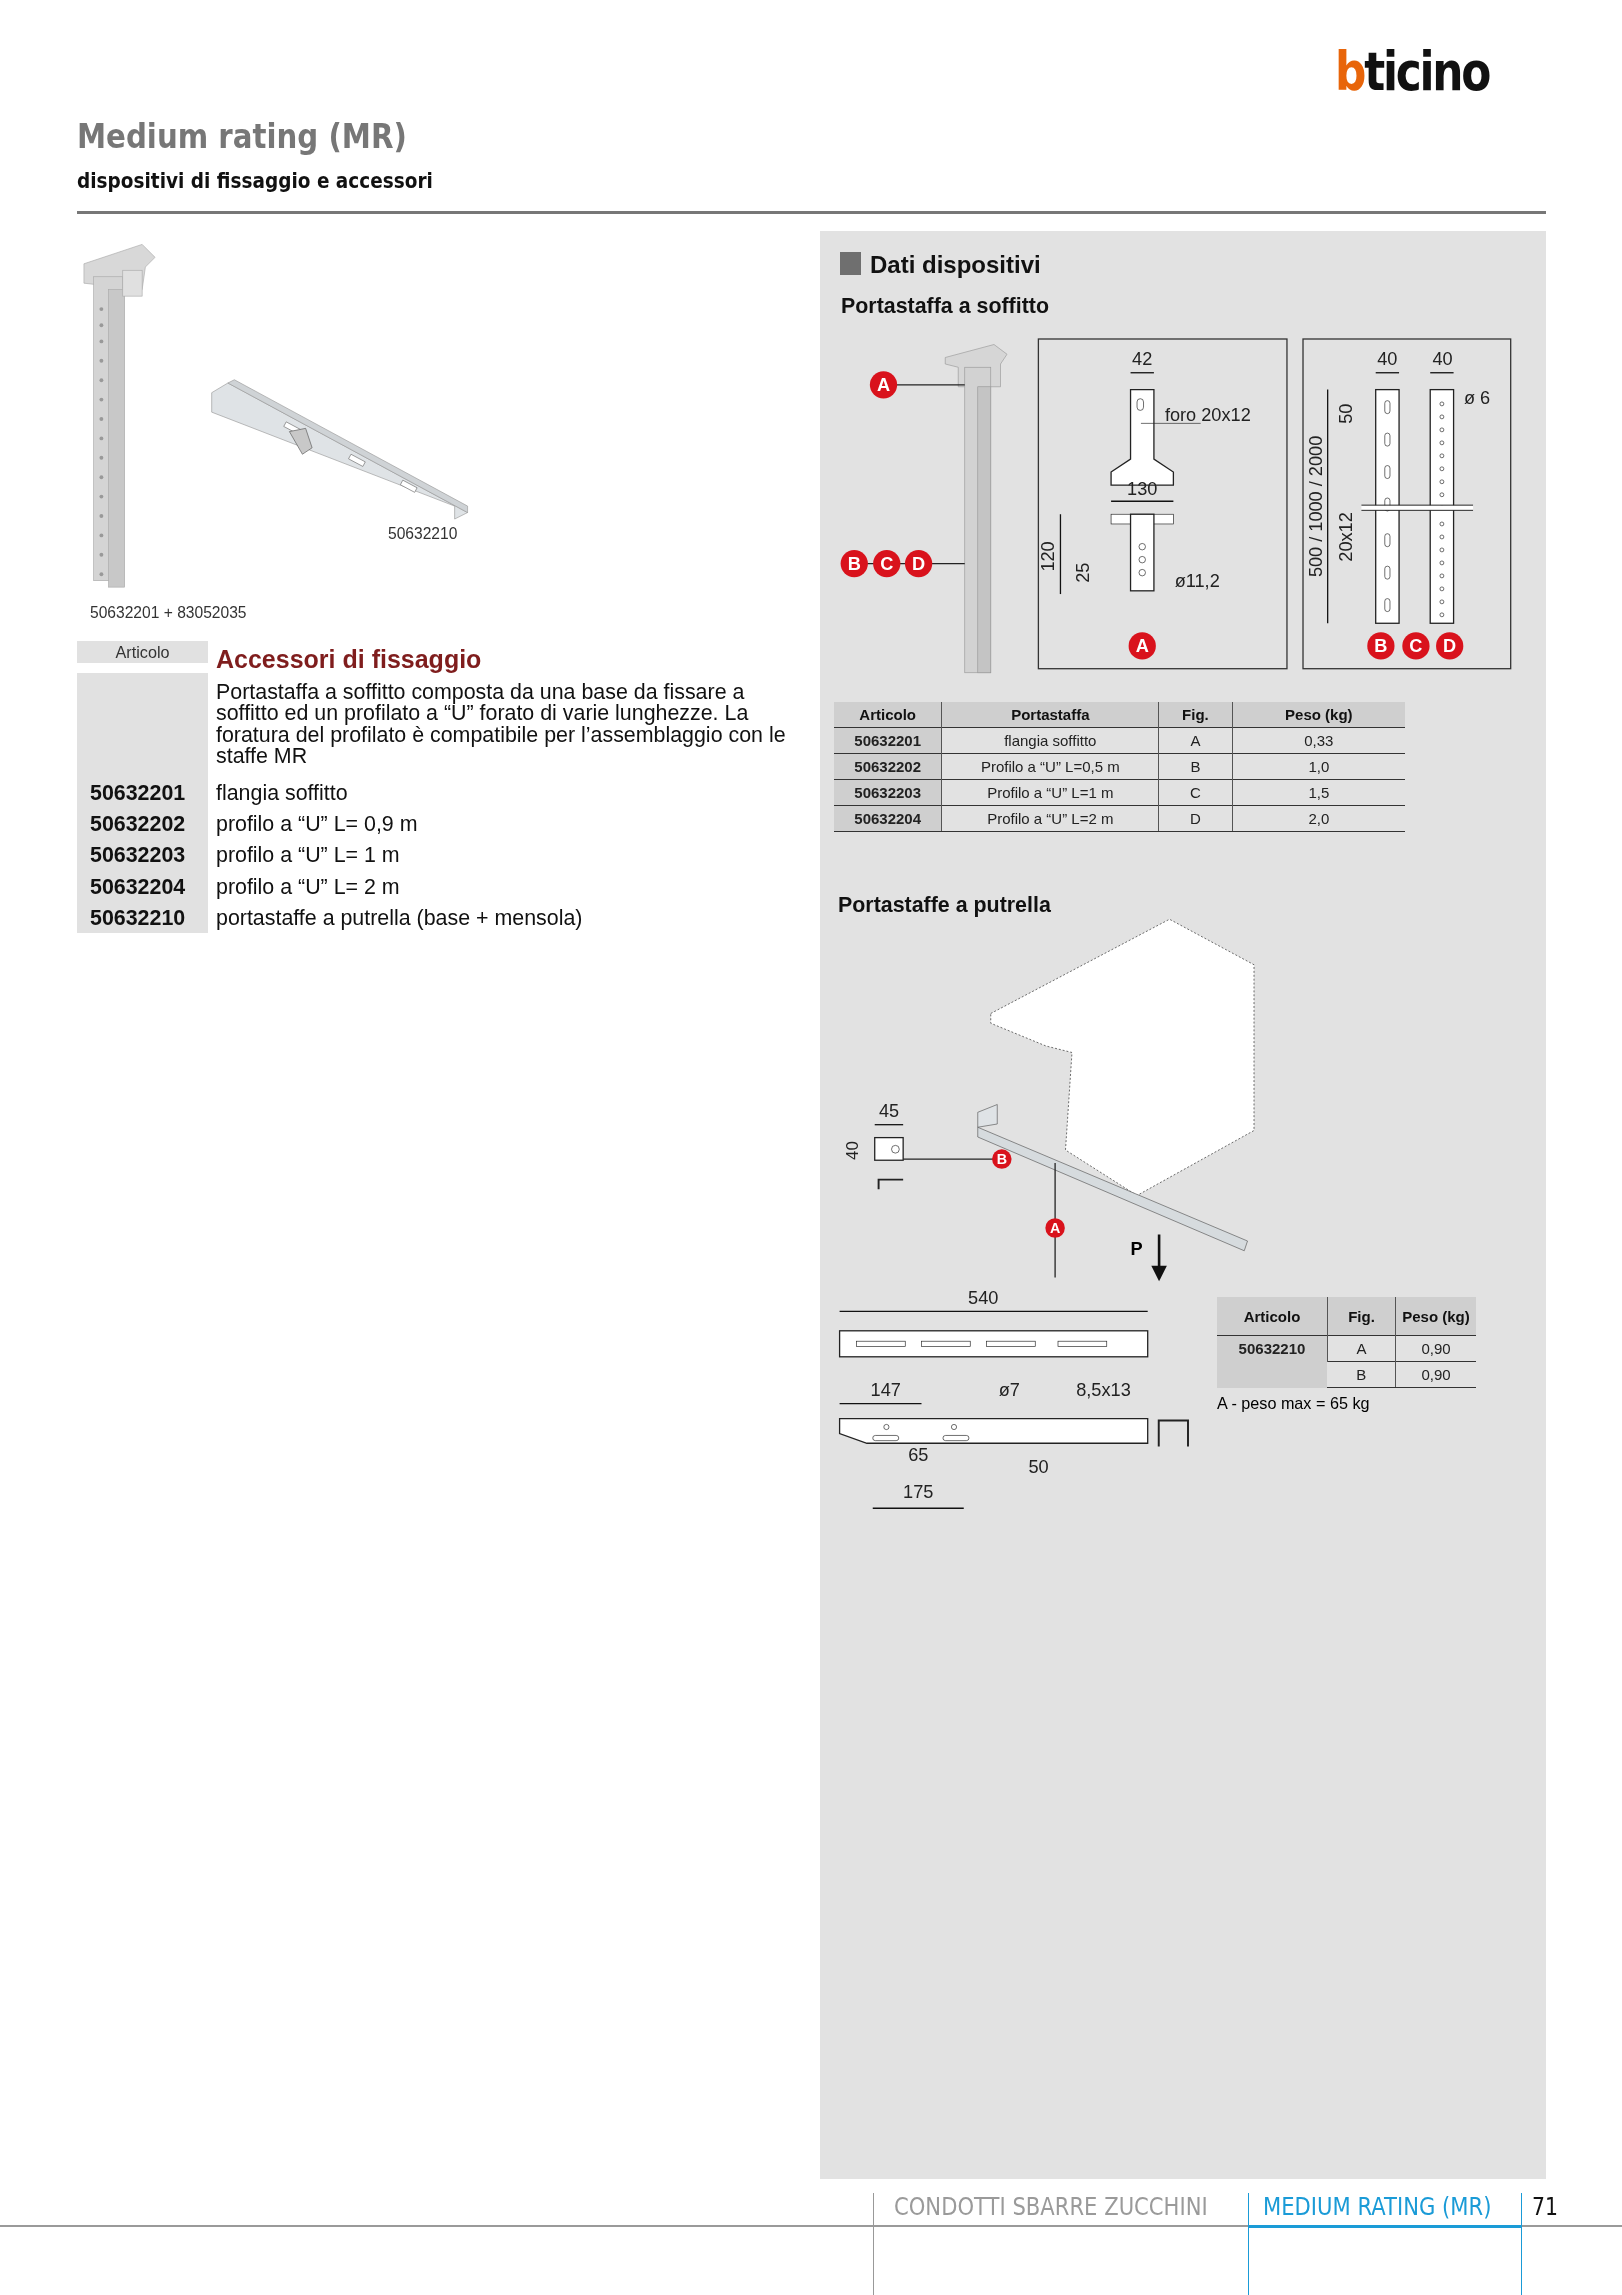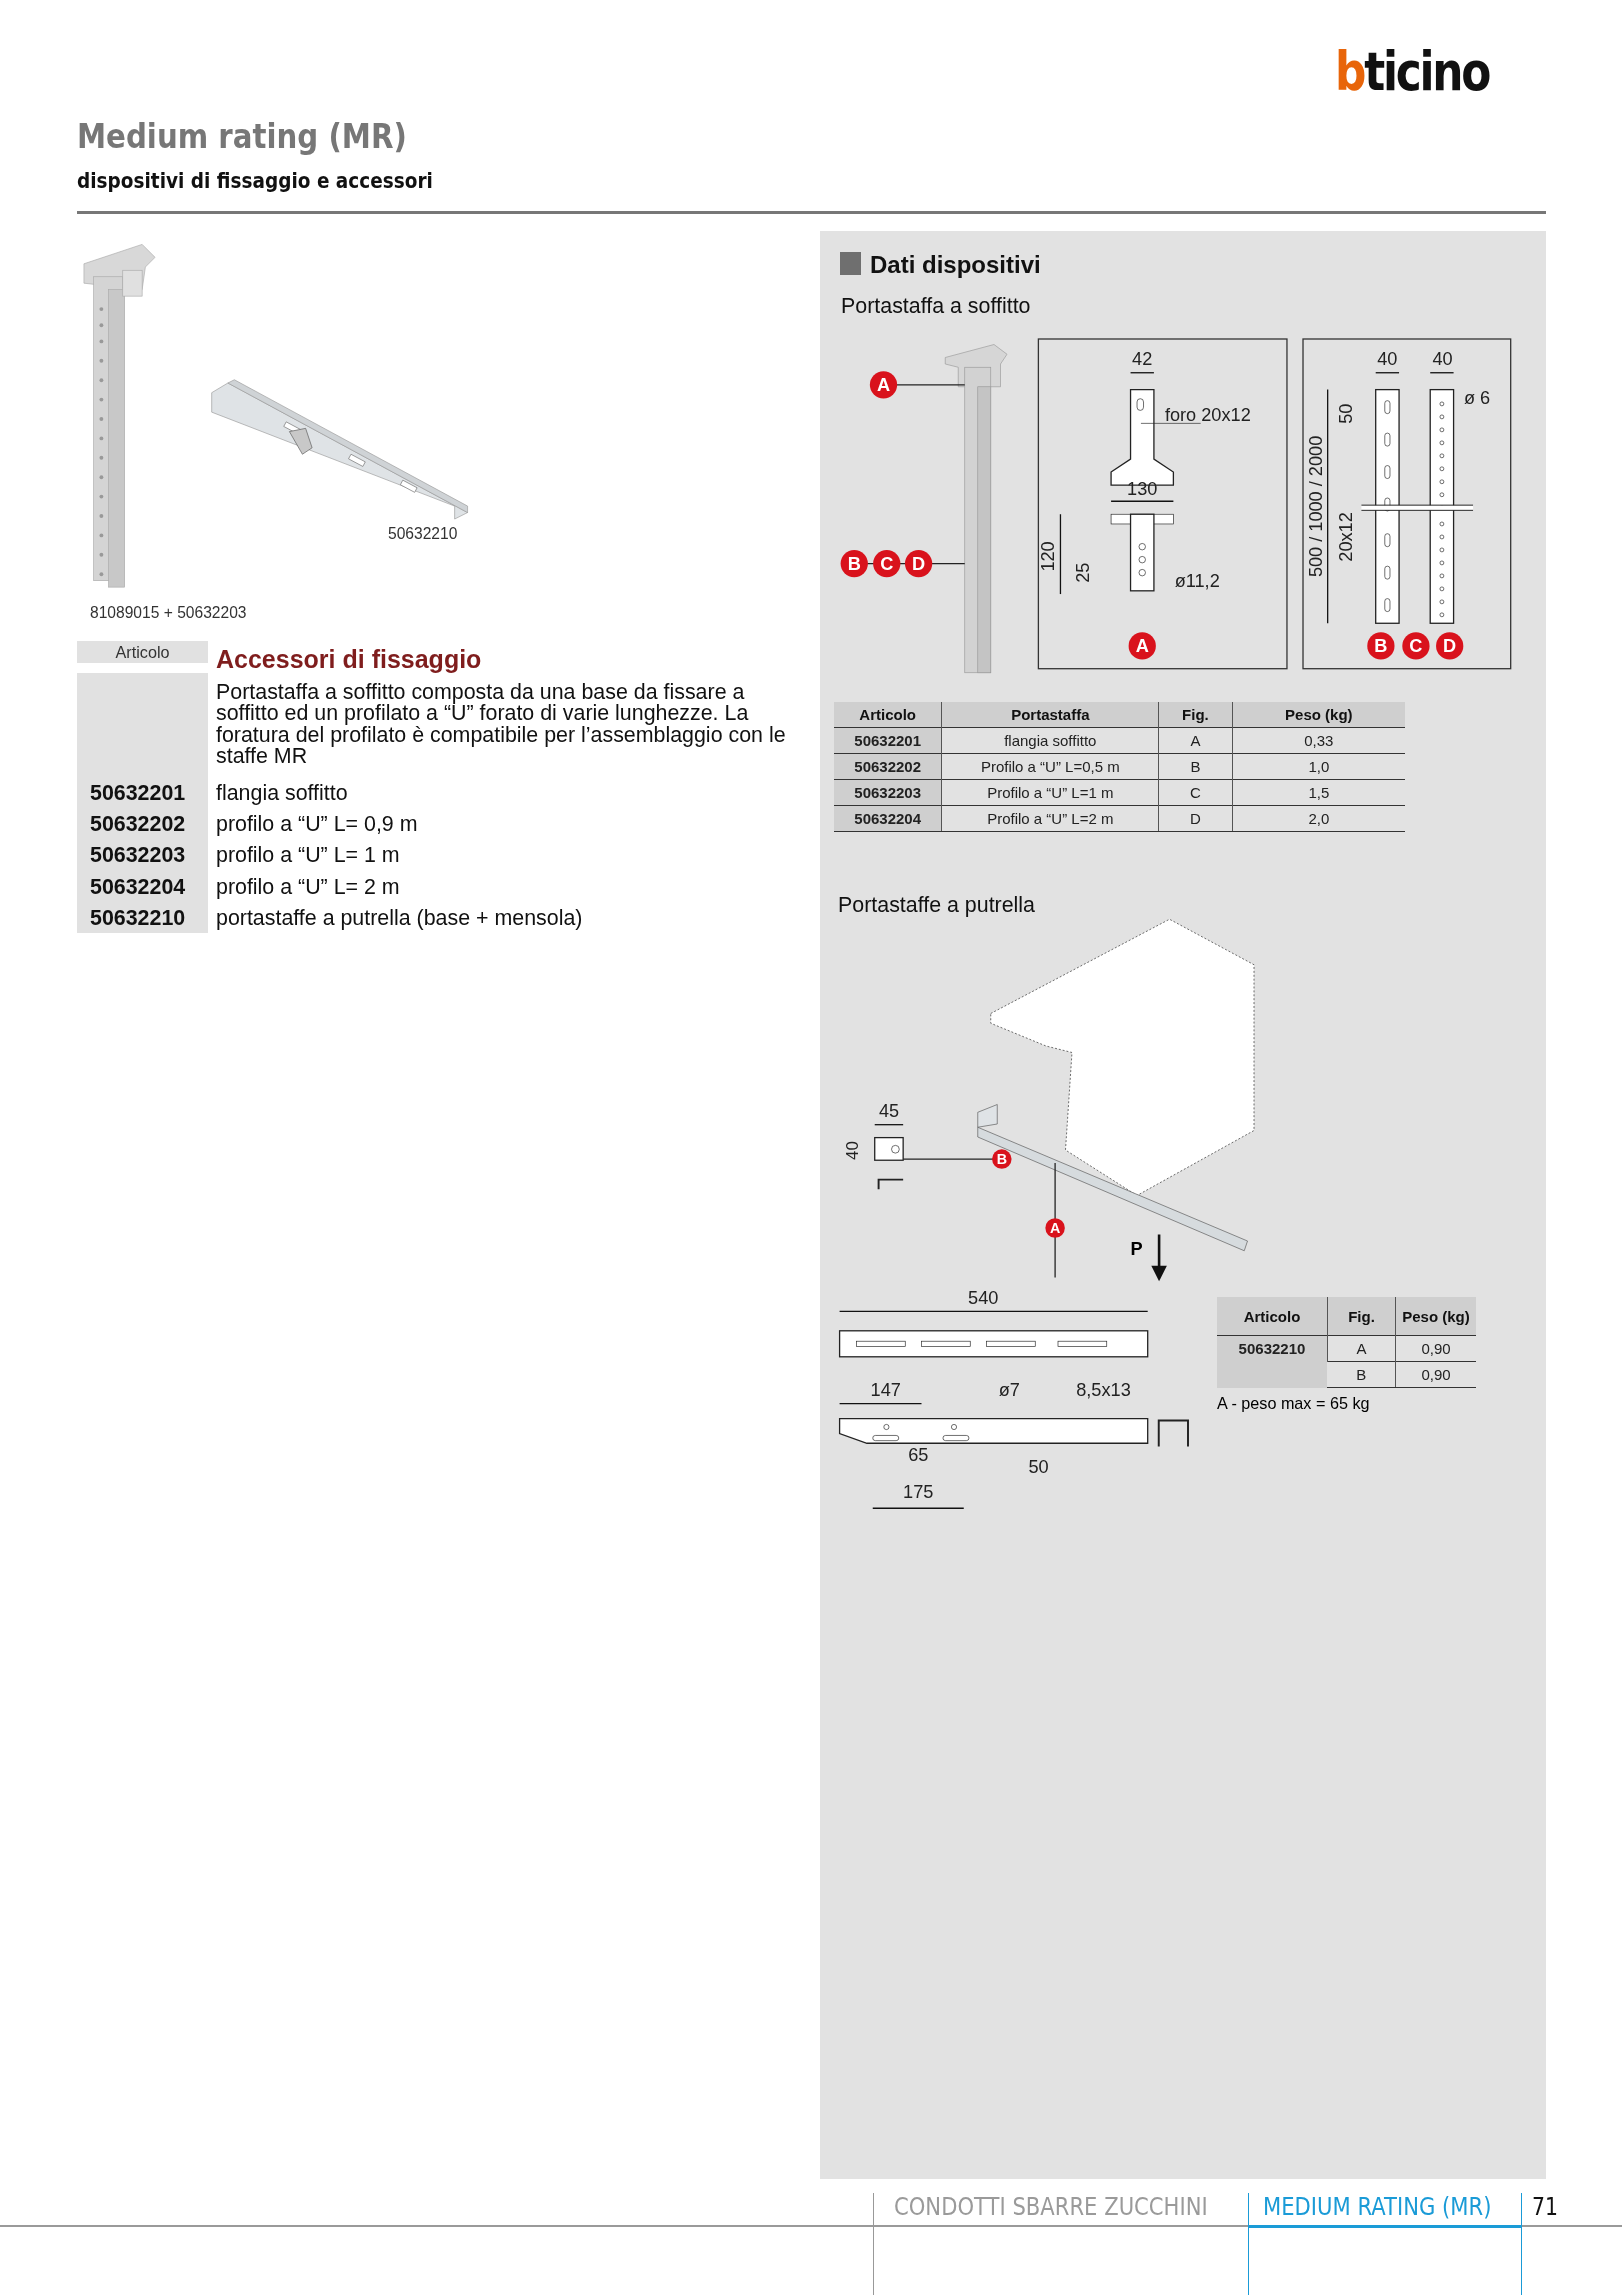--- a/index.html
+++ b/index.html
@@ -28,21 +28,21 @@
   .art-col { left:77px; top:673px; width:131px; height:260px; background:#e1e1e1; }
   .art-desc { left:216px; top:682px; width:572px; font-size:21.4px; line-height:21.4px; color:#111; }
   .art-row { left:77px; width:715px; height:31px; font-size:21.4px; line-height:31px; }
   .art-row .code { position:absolute; left:13px; width:123px; font-weight:bold; }
   .art-row .desc { position:absolute; left:139px; }
 
   
   .panel { left:820px; top:231px; width:726px; height:1948px; background:#e2e2e2; }
   .sec-square { left:840px; top:252px; width:21.4px; height:23.4px; background:#6f6f6f; }
   .sec-title { left:870px; top:251px; font-size:24px; font-weight:bold; }
-  .sub-title { left:841px; top:294px; font-size:21.4px; font-weight:normal;text-align:right; }
+  .sub-title { left:841px; top:294px; font-size:21.4px; font-weight:bold;text-align:right; }
 
   .dimtable { border-collapse:collapse; font-size:15px; }
   .dimtable th { background:#cfcfcf; font-weight:bold; padding:0 5.2px; height:25px; border-left:1.3px solid #555; }
   .dimtable td { height:25px; padding:0 5.2px; text-align:center; border-top:1.3px solid #333; border-left:1.3px solid #555; color:#222; }
   .dimtable th:first-child, .dimtable td:first-child { border-left:none; }
   .dimtable td.code { background:#cfcfcf; font-weight:bold; }
   .dimtable tr:last-child td { border-bottom:1.9px solid #333; }
 
   .note { font-size:16.2px; color:#000000; }
 
@@ -85,21 +85,21 @@
       <circle cx="47" cy="310" r="3"></circle>
       <circle cx="47" cy="340" r="3"></circle>
     <circle cx="47" cy="370" r="3"></circle>
       <circle cx="47" cy="400" r="3"></circle>
       <circle cx="47" cy="430" r="3"></circle>
     <circle cx="47" cy="460" r="3"></circle>
       <circle cx="47" cy="490" r="3"></circle>
       <circle cx="47" cy="520" r="3"></circle>
   </g>
 </svg>
-<div class="abs prod-caption" style="left:90px;top:604px;">81089015 + 50632203</div>
+<div class="abs prod-caption" style="left:90px;top:604px;">50632201 + 83052035</div>
 
 <svg style="left:208px;top:383px;" width="273" height="149" viewBox="0 0 420 230">
   <polygon points="5,15 30,0 400,200 380,210 380,190 5,45" fill="#dfe3e6" stroke="#999"></polygon>
   <polygon points="30,0 400,200 400,190 40,-5" fill="#cfd3d6" stroke="#999"></polygon>
   <g fill="#fff" stroke="#777">
     <rect x="120" y="60" width="25" height="8" transform="rotate(28 120 60)"></rect>
     <rect x="220" y="110" width="25" height="8" transform="rotate(28 220 110)"></rect>
     <rect x="300" y="150" width="25" height="8" transform="rotate(28 300 150)"></rect>
   </g>
   <polygon points="125,75 150,70 160,100 145,110" fill="#c8c8c8" stroke="#555"></polygon>

